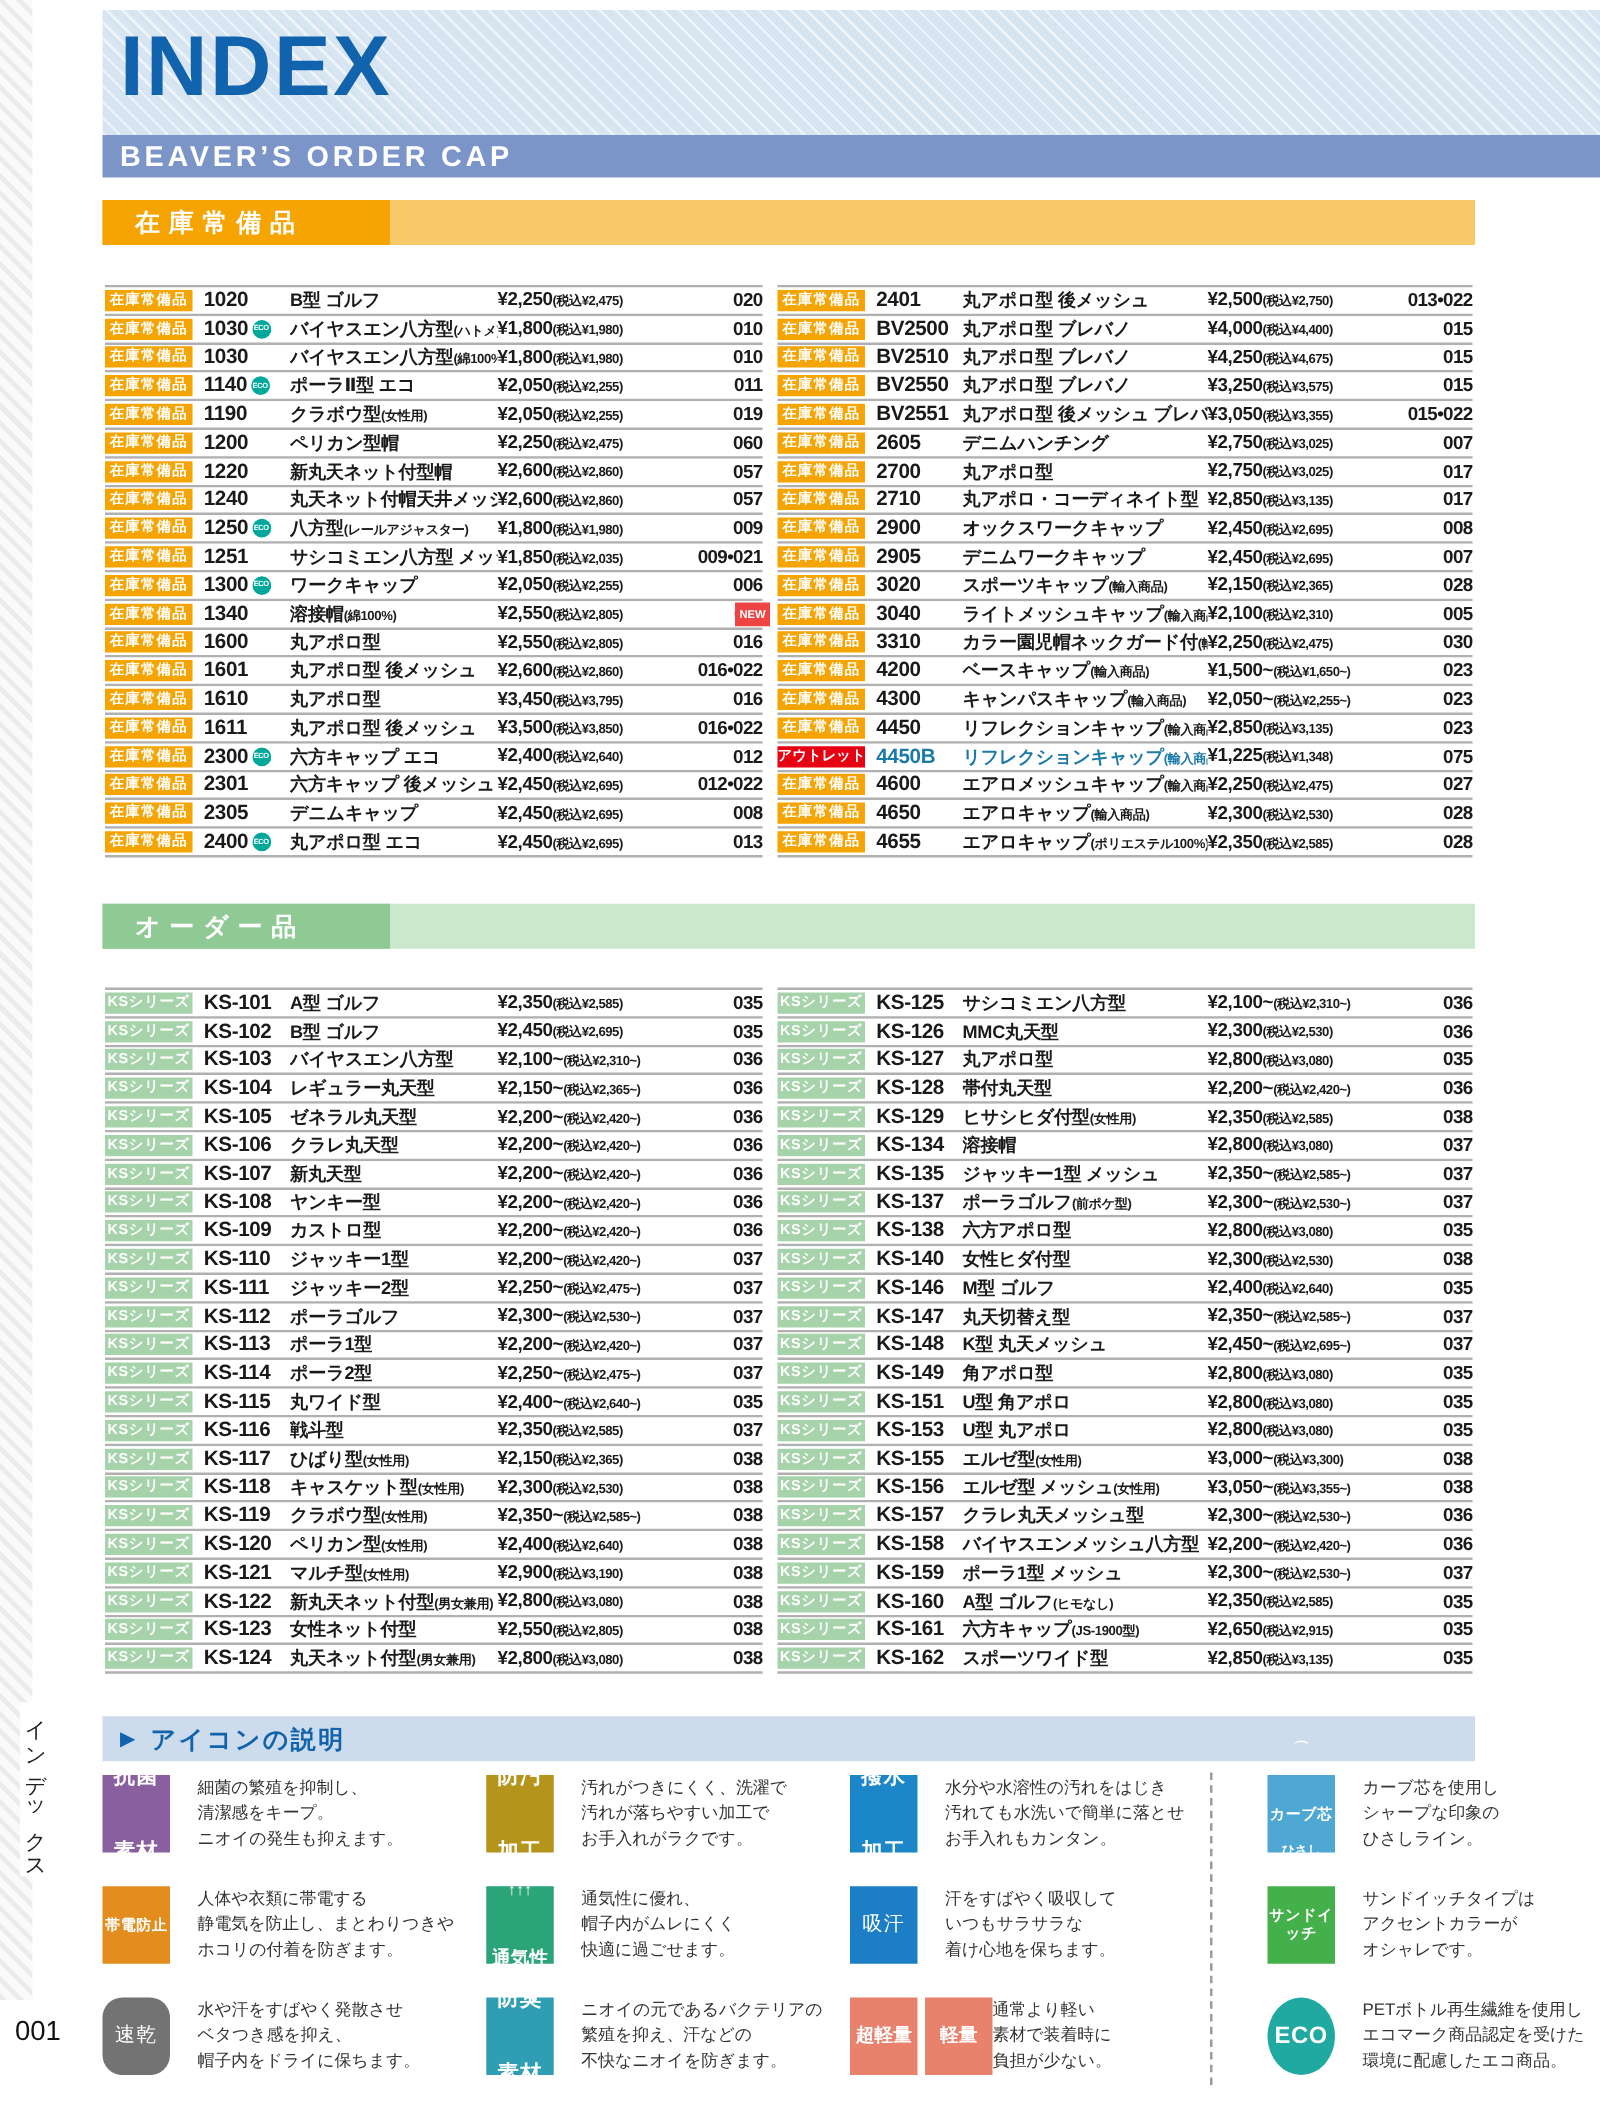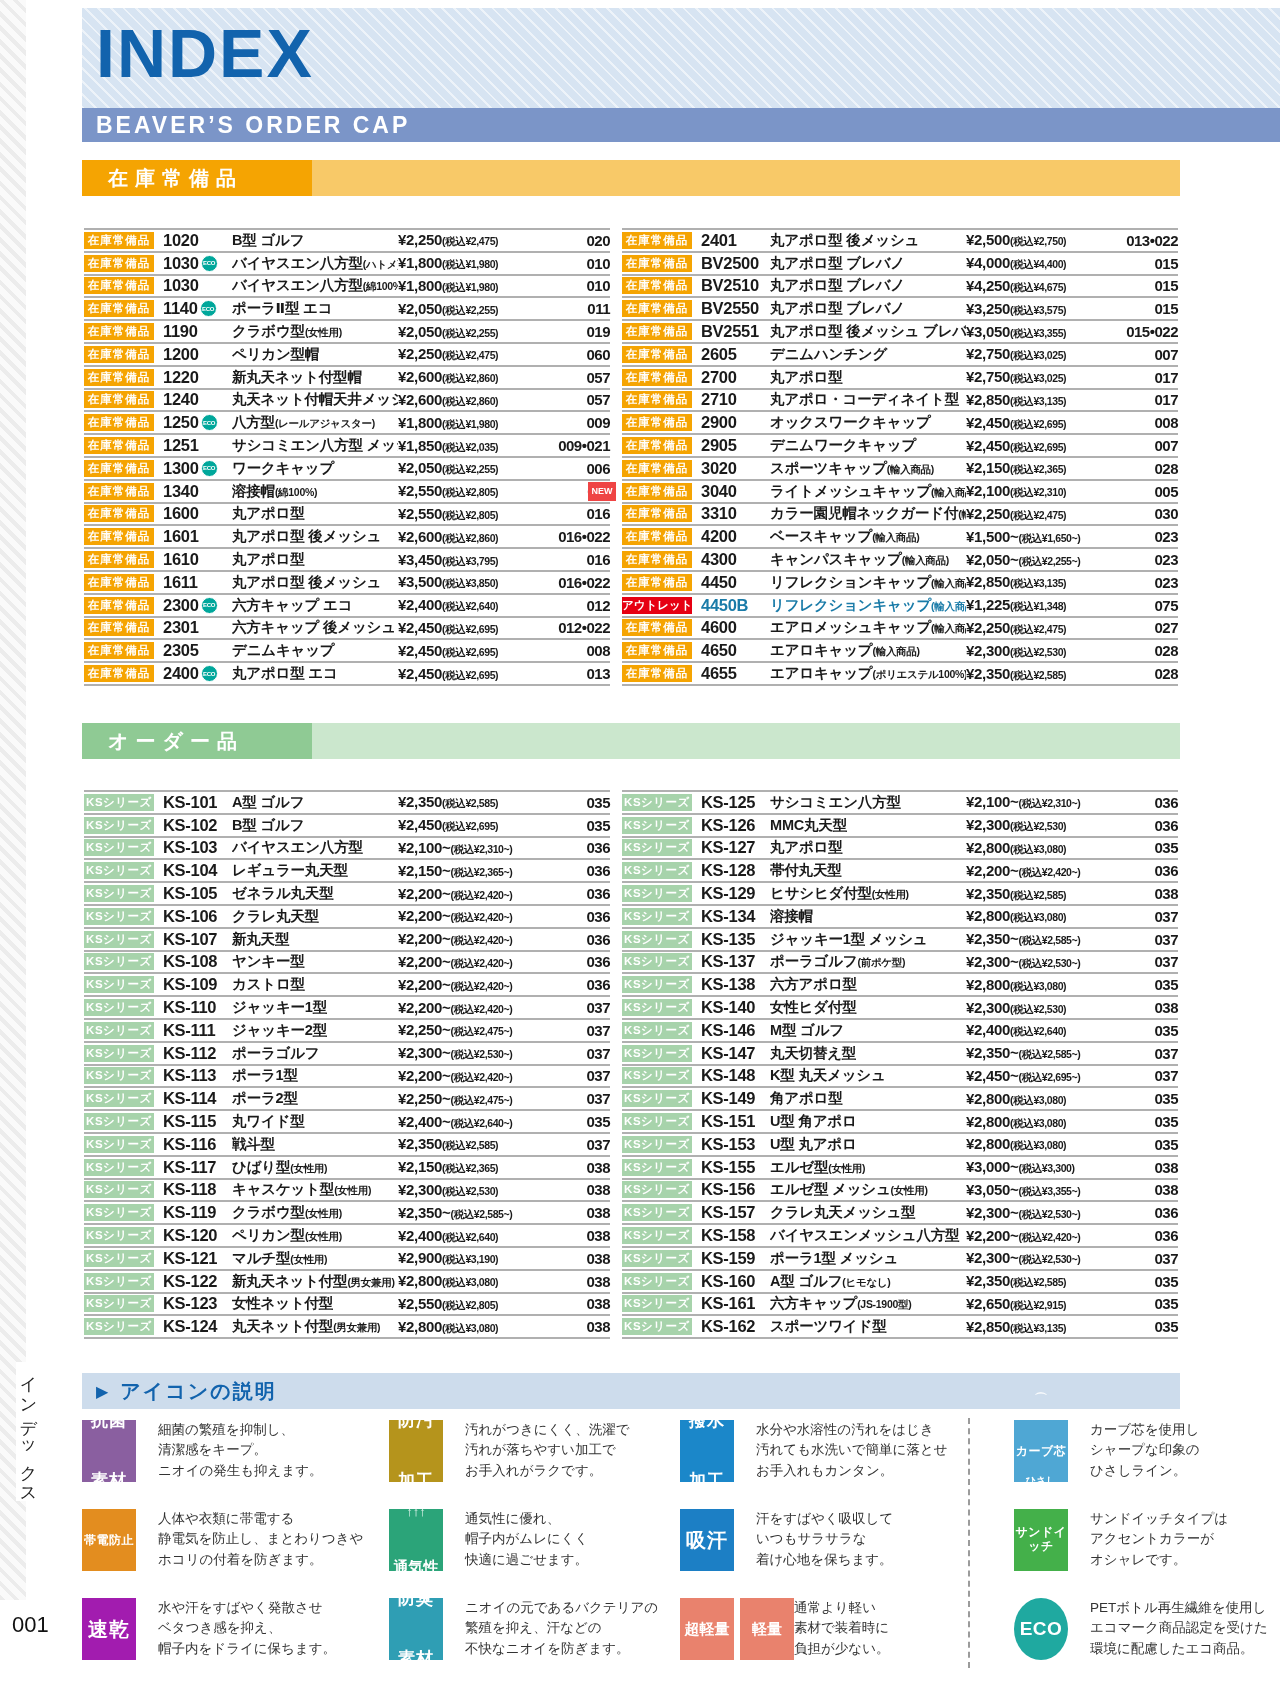--- a/index.html
+++ b/index.html
@@ -93,21 +93,21 @@
   .col-0{left:82px;} .col-1{left:389px;} .col-2{left:680px;} .col-3{left:1014px;}
   .icon-item{height:62px;margin-bottom:27px;position:relative;}
   .icon-box{
     width:54px;height:62px;float:left;color:#fff;display:flex;flex-direction:column;
     align-items:center;justify-content:center;text-align:center;line-height:1.15;gap:40px;
   }
   .icon-box.second{margin-left:6px;justify-content:center;}
   .icon-desc{margin-left:76px;font-size:13.5px;line-height:1.5;color:#333;white-space:nowrap;}
   .icon-item.dual .icon-desc{margin-left:94px;}
   .l-big{font-size:17px;font-weight:bold;letter-spacing:1px;}
-  .l-single{font-size:20px;font-weight:bold;letter-spacing:1px;}
+  .l-single{font-size:16px;font-weight:normal;letter-spacing:1px;}
   .l-mid{font-size:15px;font-weight:bold;}
   .l-sm{font-size:12px;font-weight:bold;letter-spacing:0.5px;}
   .l-xs{font-size:10px;font-weight:bold;letter-spacing:0;}
   .l-glyph{font-size:13px;font-weight:bold;line-height:1;opacity:.95;}
   .icon-box.eco-round{border-radius:50%;}
   .l-eco{font-size:19px;font-weight:bold;letter-spacing:0.5px;}
   .dash-divider{position:absolute;left:968px;top:1418px;height:250px;border-left:2px dashed #9b9b9b;}
 </style>
 </head>
 <body>
@@ -782,21 +782,21 @@
           <span class="l-sm">帯電防止</span>
           <span class="l-xs">素材</span>
         </div>
         <div class="icon-desc">
           <div>人体や衣類に帯電する</div>
           <div>静電気を防止し、まとわりつきや</div>
           <div>ホコリの付着を防ぎます。</div>
         </div>
       </div>
       <div class="icon-item">
-        <div class="icon-box" style="background: #a21caf;">
+        <div class="icon-box" style="background: #737373; border-radius: 16px;">
           <span class="l-single">速乾</span>
         </div>
         <div class="icon-desc">
           <div>水や汗をすばやく発散させ</div>
           <div>ベタつき感を抑え、</div>
           <div>帽子内をドライに保ちます。</div>
         </div>
       </div>
     </div>
     <div class="icon-col col-1">

